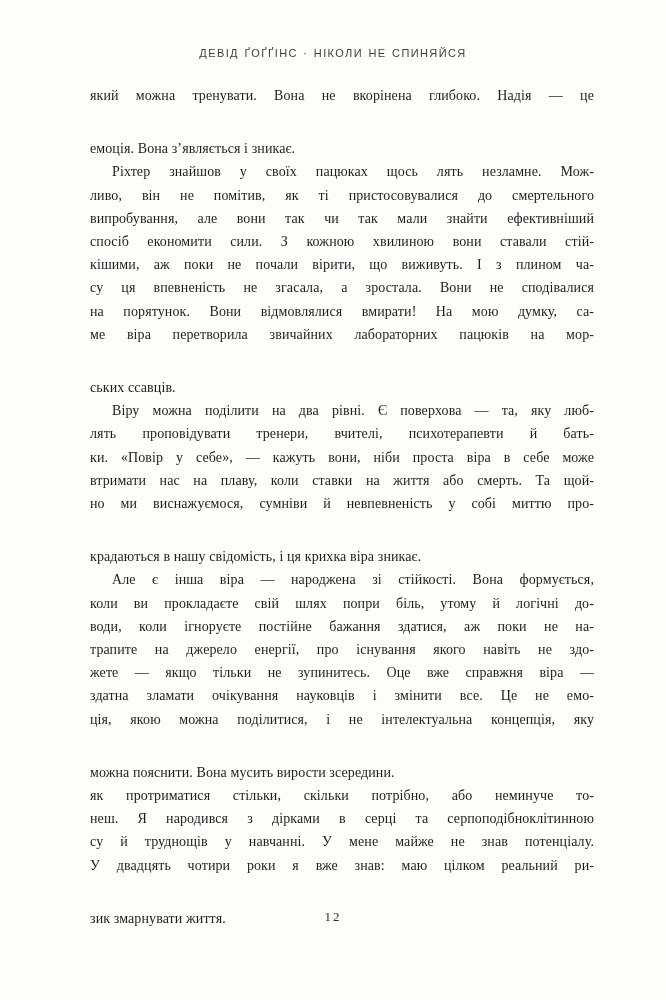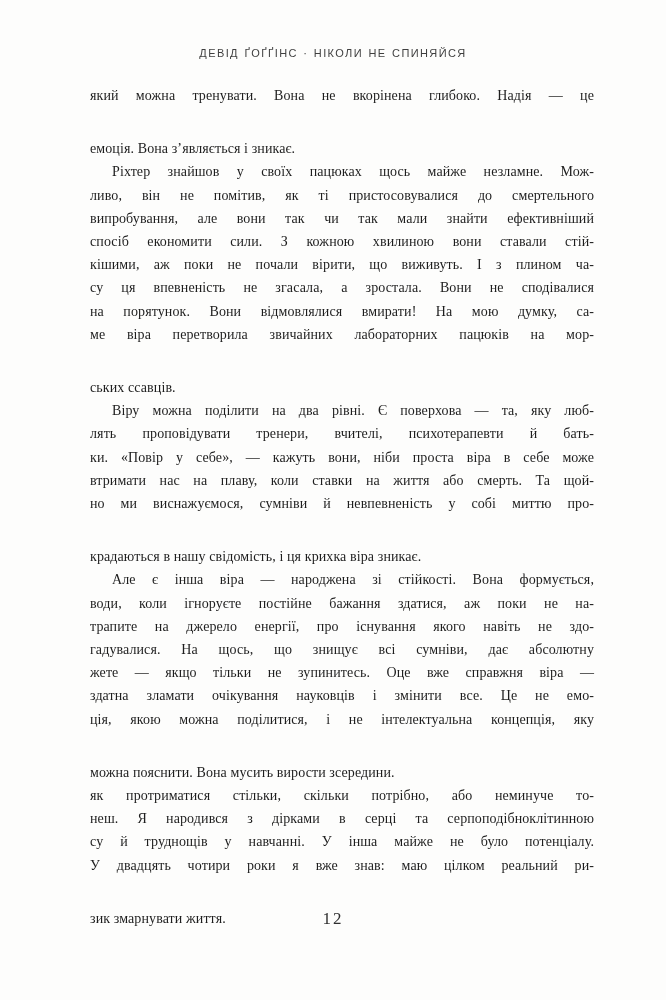--- a/index.html
+++ b/index.html
@@ -46,68 +46,68 @@
   }
   .line.last { text-align-last: left; margin-top: 30px; }
   .line.indent { padding-left: 22px; }
   .page-number {
     position: absolute;
     top: 909px;
     left: 81px;
     width: 504px;
     text-align: center;
     font-family: "Liberation Serif", serif;
-    font-size: 17px;
+    font-size: 13px;
     letter-spacing: 2px;
     color: #2e2e2e;
   }
 </style>
 </head>
 <body>
 
 <div class="book-page">
   <div class="running-header">Девід Ґоґґінс · Ніколи не спиняйся</div>
 
   <div class="body-text">
       <div class="paragraph">
         <div class="line">який можна тренувати. Вона не вкорінена глибоко. Надія — це</div>
         <div class="line last">емоція. Вона з’являється і зникає.</div>
       </div>
       <div class="paragraph">
-        <div class="line indent">Ріхтер знайшов у своїх пацюках щось майже незламне. Мож-</div>
+        <div class="line indent">Ріхтер знайшов у своїх пацюках щось лять незламне. Мож-</div>
         <div class="line">ливо, він не помітив, як ті пристосовувалися до смертельного</div>
         <div class="line">випробування, але вони так чи так мали знайти ефективніший</div>
         <div class="line">спосіб економити сили. З кожною хвилиною вони ставали стій-</div>
         <div class="line">кішими, аж поки не почали вірити, що виживуть. І з плином ча-</div>
         <div class="line">су ця впевненість не згасала, а зростала. Вони не сподівалися</div>
         <div class="line">на порятунок. Вони відмовлялися вмирати! На мою думку, са-</div>
         <div class="line">ме віра перетворила звичайних лабораторних пацюків на мор-</div>
         <div class="line last">ських ссавців.</div>
       </div>
       <div class="paragraph">
         <div class="line indent">Віру можна поділити на два рівні. Є поверхова — та, яку люб-</div>
         <div class="line">лять проповідувати тренери, вчителі, психотерапевти й бать-</div>
         <div class="line">ки. «Повір у себе», — кажуть вони, ніби проста віра в себе може</div>
         <div class="line">втримати нас на плаву, коли ставки на життя або смерть. Та щой-</div>
         <div class="line">но ми виснажуємося, сумніви й невпевненість у собі миттю про-</div>
         <div class="line last">крадаються в нашу свідомість, і ця крихка віра зникає.</div>
       </div>
       <div class="paragraph">
         <div class="line indent">Але є інша віра — народжена зі стійкості. Вона формується,</div>
+        <div class="line">коли ви прокладаєте свій шлях попри біль, утому й логічні до-</div>
         <div class="line">води, коли ігноруєте постійне бажання здатися, аж поки не на-</div>
         <div class="line">трапите на джерело енергії, про існування якого навіть не здо-</div>
-        <div class="line">гадувалися. На щось, що знищує всі сумніви, дає абсолютну</div>
         <div class="line">жете — якщо тільки не зупинитесь. Оце вже справжня віра —</div>
         <div class="line">здатна зламати очікування науковців і змінити все. Це не емо-</div>
         <div class="line">ція, якою можна поділитися, і не інтелектуальна концепція, яку</div>
         <div class="line last">можна пояснити. Вона мусить вирости зсередини.</div>
       </div>
       <div class="paragraph">
         <div class="line">як протриматися стільки, скільки потрібно, або неминуче то-</div>
         <div class="line">неш. Я народився з дірками в серці та серпоподібноклітинною</div>
-        <div class="line">су й труднощів у навчанні. У інша майже не було потенціалу.</div>
+        <div class="line">су й труднощів у навчанні. У мене майже не знав потенціалу.</div>
         <div class="line">У двадцять чотири роки я вже знав: маю цілком реальний ри-</div>
         <div class="line last">зик змарнувати життя.</div>
       </div>
     </div>
 
   <div class="page-number">12</div>
 </div>
 
 </body></html>

